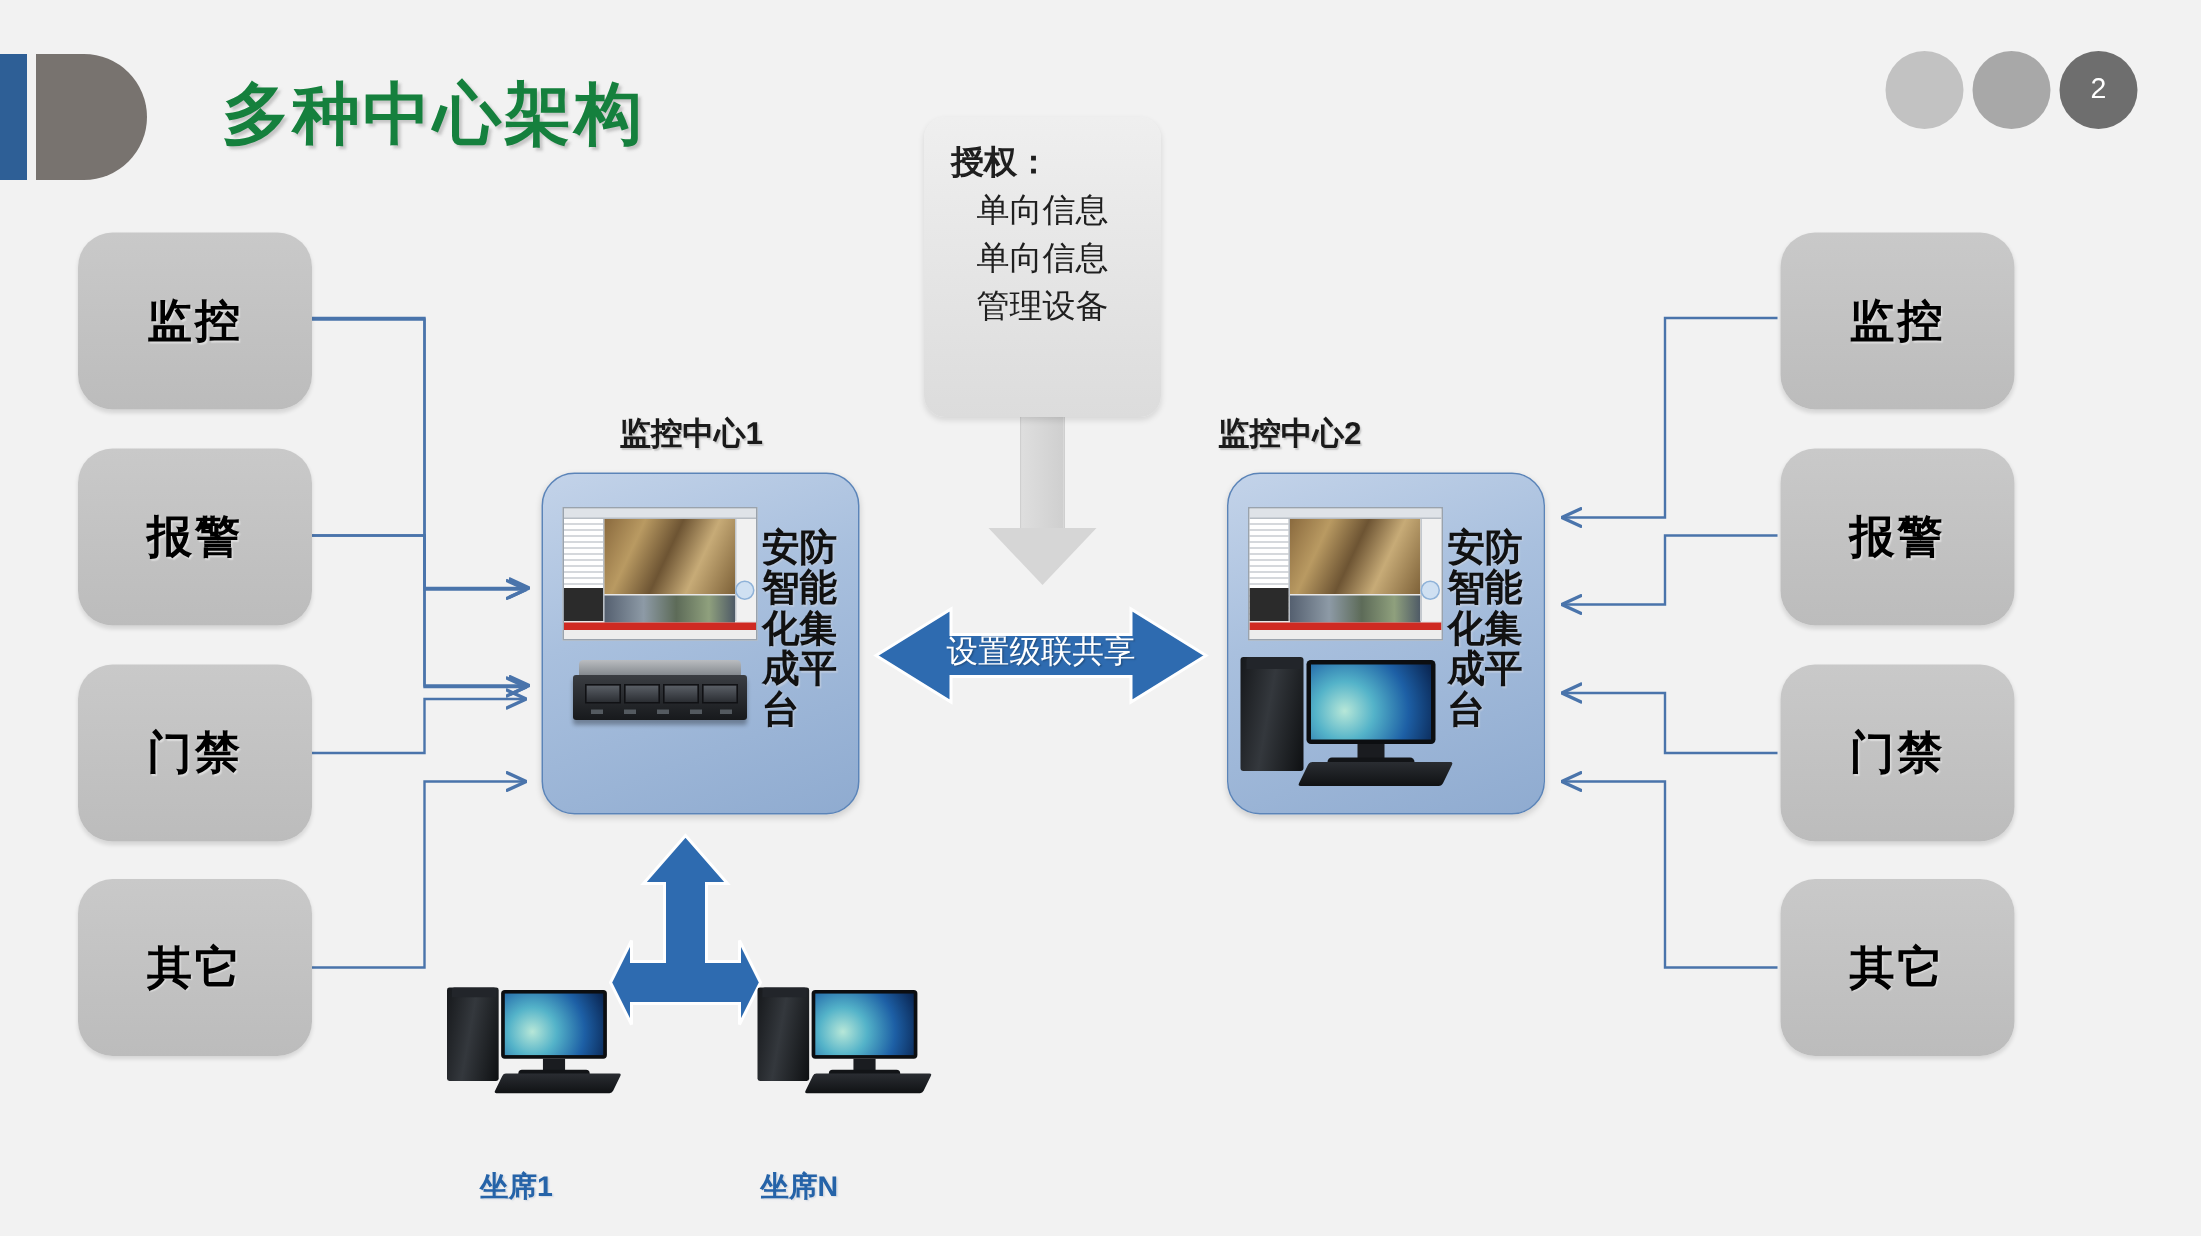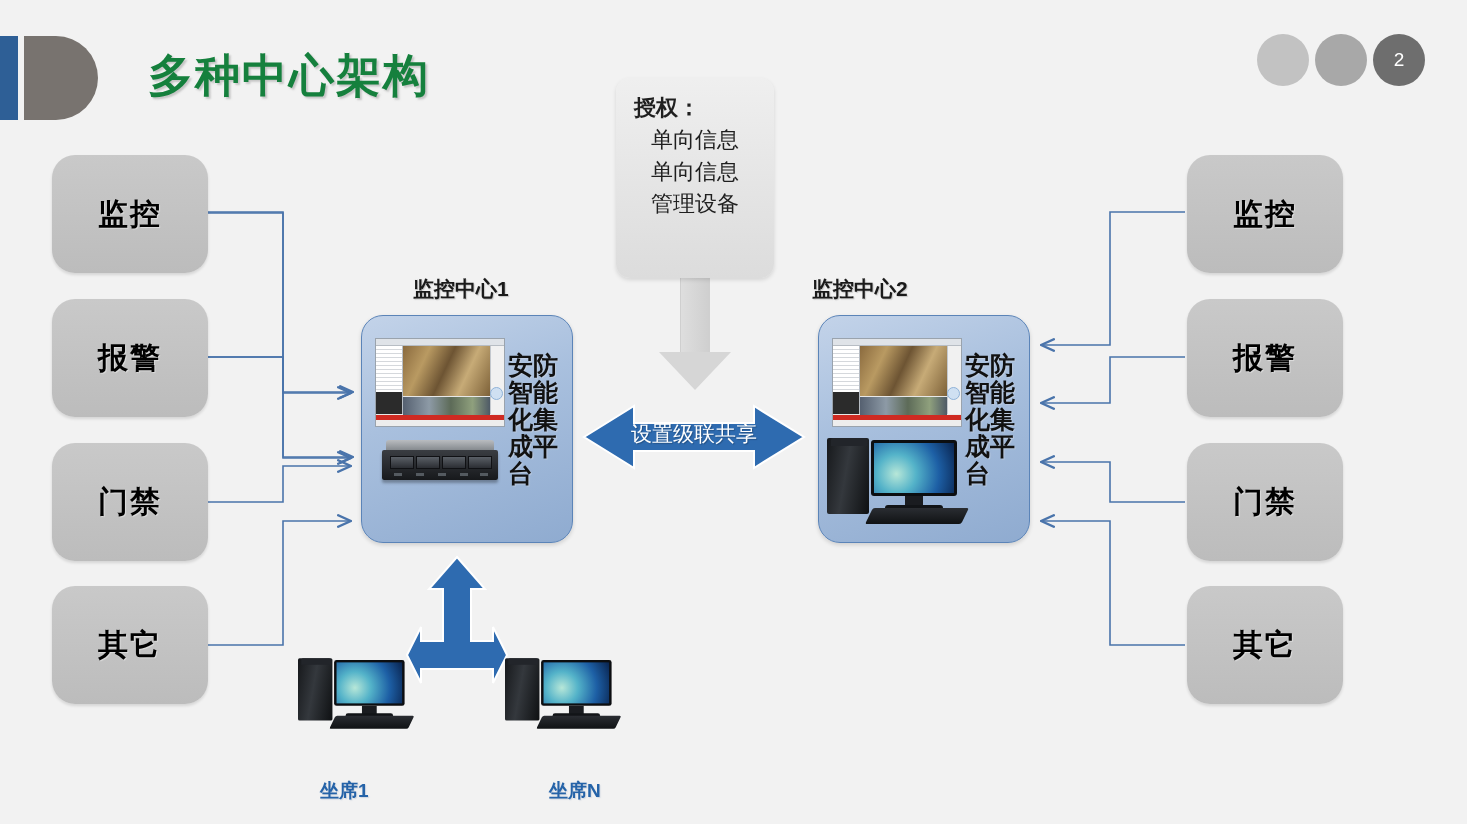--- a/index.html
+++ b/index.html
@@ -411,15 +411,15 @@
     <div class="pc-tower">
         <div class="pc-tower-top"></div>
       </div>
     <div class="pc-mon-frame">
         <div class="pc-screen"></div>
       </div>
     <div class="pc-stand"></div>
     <div class="pc-base"></div>
     <div class="pc-kbd"></div>
   </div>
-  <div class="seat-label" style="left:549px; top:747px;">坐席N</div>
+  <div class="seat-label" style="left:507px; top:747px;">坐席N</div>
 
 </div>
 
 </body></html>

